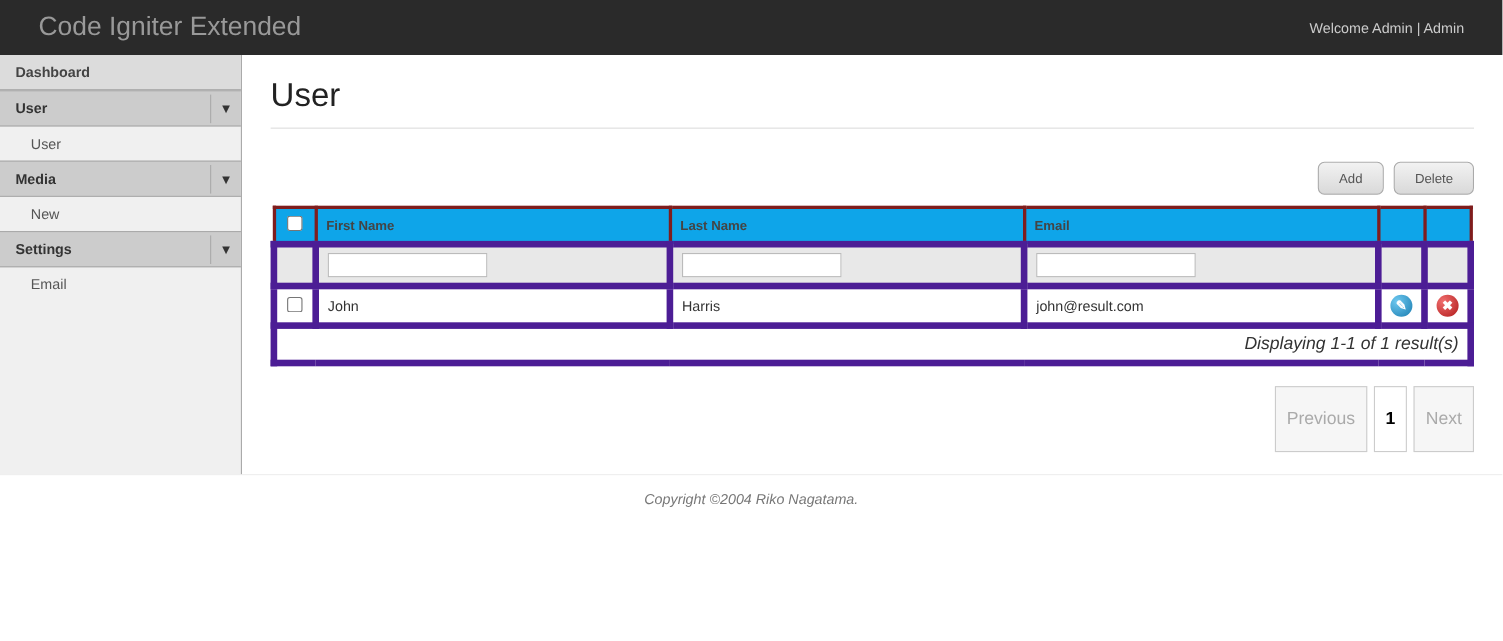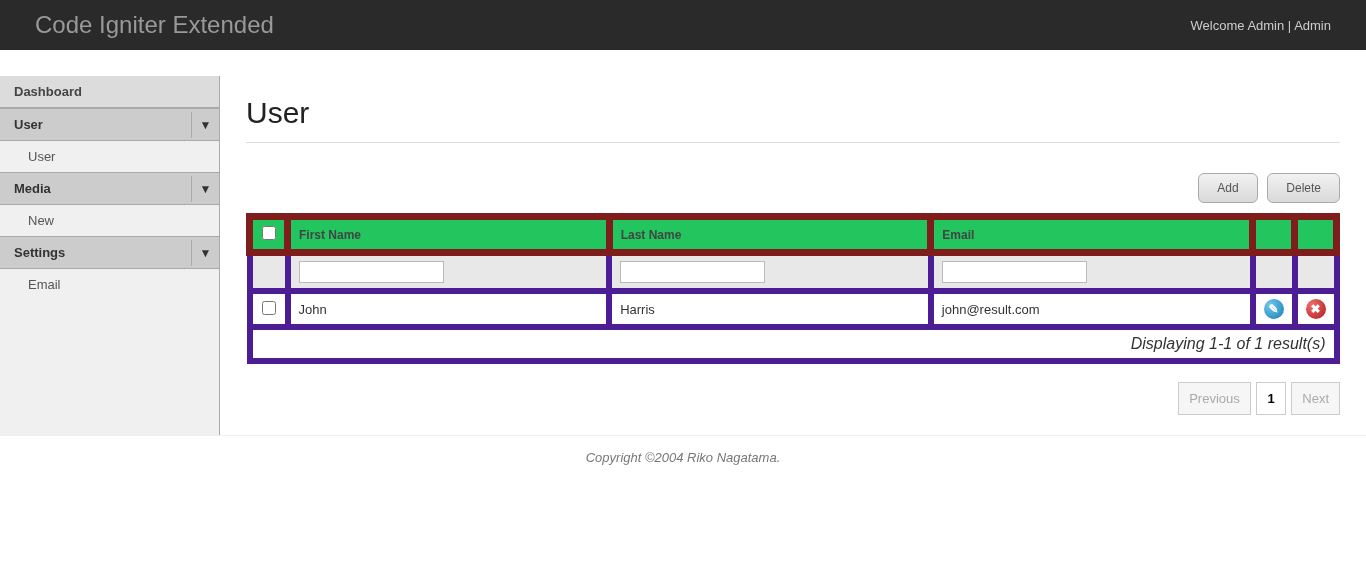--- a/index.html
+++ b/index.html
@@ -1,45 +1,45 @@
 <!DOCTYPE html>
 <html><head>
 <meta charset="utf-8">
 <style>
 * { box-sizing: border-box; margin: 0; padding: 0; }
 body { font-family: Arial, Helvetica, sans-serif; font-size: 13px; color: #333; background: #fff; width: 1366px; }
 .header { background: #2a2a2a; height: 50px; display: flex; justify-content: space-between; align-items: center; padding: 0 35px; }
 .header-title { color: #999; font-size: 24px; font-weight: 300; }
 .header-right { color: #ccc; font-size: 13px; }
 .header-right a { color: #ccc; text-decoration: none; }
-.container { display: flex; min-height: 325px; margin-top: 26px; }
+.container { display: flex; min-height: 325px; }
 .sidebar { width: 220px; background: #f0f0f0; border-right: 1px solid #aaa; }
 .sidebar-top { background: #dcdcdc; padding: 8px 14px; font-weight: bold; color: #444; border-bottom: 1px solid #aaa; }
 .sidebar-section { display: flex; align-items: center; background: #ccc; border-top: 1px solid #aaa; border-bottom: 1px solid #aaa; }
 .sidebar-section-label { flex: 1; padding: 8px 14px; font-weight: bold; color: #333; }
 .sidebar-section-toggle { width: 28px; text-align: center; border-left: 1px solid #aaa; padding: 6px 0; font-size: 12px; cursor: pointer; }
 .sidebar-sub { padding: 8px 14px 8px 28px; color: #555; cursor: pointer; }
 .main { flex: 1; padding: 20px 26px; }
 .page-title { font-size: 30px; font-weight: normal; color: #222; margin-bottom: 12px; }
 .hr { border: none; border-top: 1px solid #ddd; margin-bottom: 30px; }
 .btn-row { text-align: right; margin-bottom: 10px; }
 .btn { display: inline-block; background: linear-gradient(#f2f2f2,#d9d9d9); border: 1px solid #aaa; border-radius: 6px; padding: 7px 18px; font-size: 12px; color: #555; cursor: pointer; margin-left: 6px; }
 table.grid { width: 100%; border-collapse: collapse; border: 1px solid #bbb; }
-table.grid th { background: #22c55e; border: 7px solid #7f1d1d; padding: 6px 8px; text-align: left; font-weight: bold; color: #444; font-size: 12px; }
+table.grid th { background: #0ea5e9; border: 3px solid #7f1d1d; padding: 6px 8px; text-align: left; font-weight: bold; color: #444; font-size: 12px; }
 table.grid td { border: 6px solid #4c1d95; padding: 5px 8px; background: #fff; vertical-align: middle; }
 table.grid tr.filter td { background: #e8e8e8; }
 table.grid tr.filter input { width: 145px; padding: 3px 4px; border: 1px solid #bbb; font-size: 12px; }
 table.grid .col-check { width: 38px; text-align: center; }
 table.grid .col-action { width: 32px; text-align: center; }
 .icon-btn { width: 20px; height: 20px; border-radius: 50%; display: inline-flex; align-items: center; justify-content: center; color: #fff; font-size: 12px; font-weight: bold; cursor: pointer; }
 .icon-edit { background: radial-gradient(circle at 30% 30%, #6ec8f0, #1a7db0); }
 .icon-delete { background: radial-gradient(circle at 30% 30%, #f06e6e, #b01a1a); }
 .grid-footer td { background: #e0e0e0; text-align: right; font-style: italic; color: #333; font-size: 16px; padding: 6px 10px; }
 .pager { text-align: right; margin-top: 18px; }
-.pager span, .pager a { display: inline-block; border: 1px solid #ccc; padding: 8px 10px; margin-left: 2px; font-size: 13px; color: #666; background: #f6f6f6; cursor: pointer; }
+.pager span, .pager a { display: inline-block; border: 1px solid #ccc; padding: 20px 10px; margin-left: 2px; font-size: 16px; color: #666; background: #f6f6f6; cursor: pointer; }
 .pager .current { background: #fff; color: #000; font-weight: bold; cursor: default; }
 .pager .disabled { color: #aaa; cursor: default; }
 .footer { text-align: center; padding: 14px 0; color: #777; font-style: italic; font-size: 13px; border-top: 1px solid #eee; }
 input[type=checkbox] { width: 14px; height: 14px; }
 </style>
 </head>
 <body>
 
 <div class="header">
   <div class="header-title">Code Igniter Extended</div>

